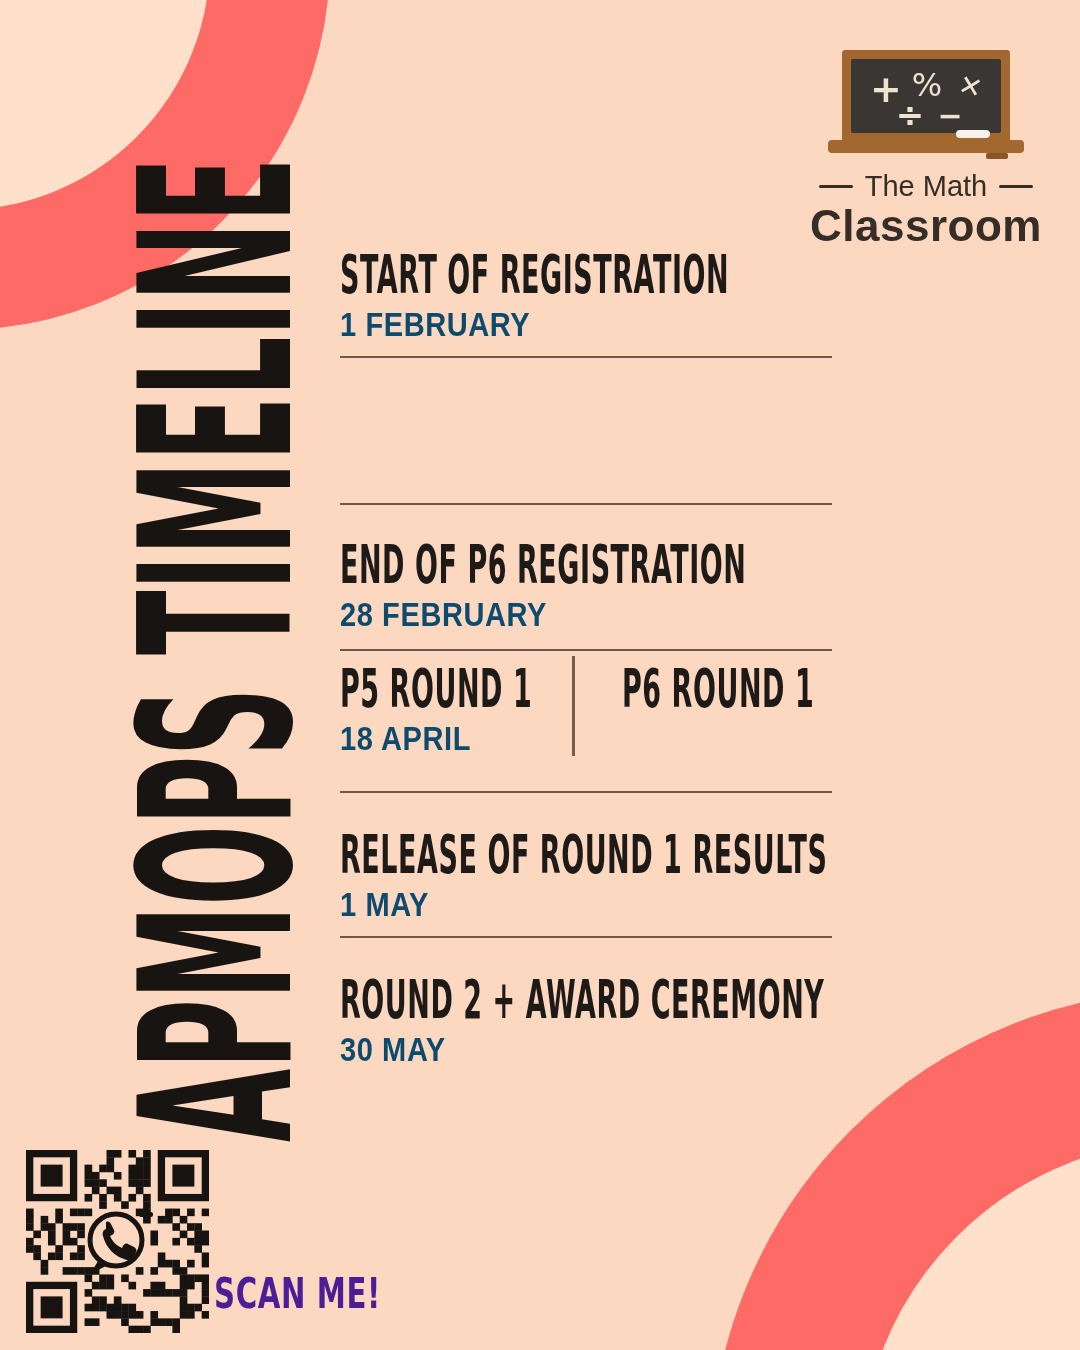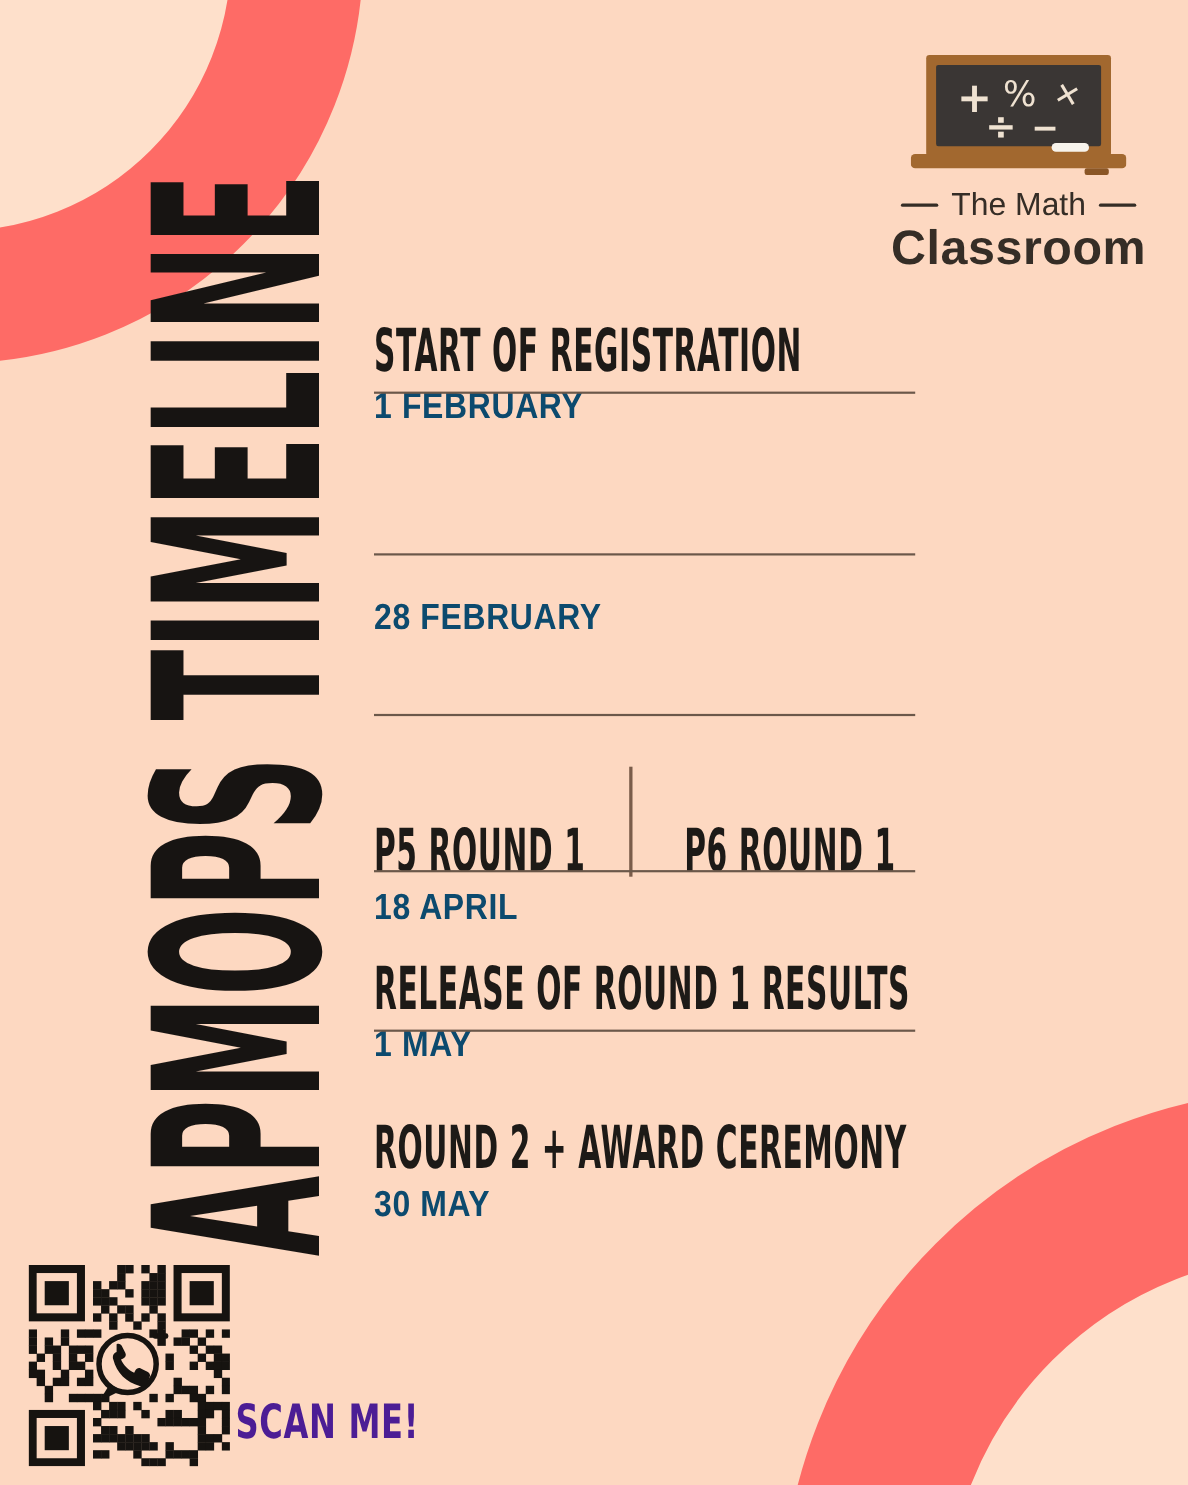--- a/index.html
+++ b/index.html
@@ -20,21 +20,21 @@
   .logo{position:absolute;left:808px;top:50px;width:236px;z-index:2;text-align:center;color:#352d26;}
   .logo svg{display:block;margin:0 auto;}
   .logo-line1{display:flex;align-items:center;justify-content:center;gap:12px;margin-top:8px;
     font-family:"Liberation Sans",sans-serif;font-size:29px;font-weight:normal;}
   .logo-dash{width:34px;height:3px;background:#352d26;border-radius:2px;}
   .logo-line2{font-family:"Liberation Sans",sans-serif;font-size:44px;font-weight:bold;margin-top:-2px;letter-spacing:0.5px;}
 
   
   .timeline{position:absolute;left:340px;top:248px;width:492px;height:810px;z-index:2;}
   .trow{position:absolute;left:0;width:492px;height:145px;}
-  .hd{font-size:54px;font-weight:bold;color:#1d1a17;line-height:1.0;white-space:nowrap;margin-top:44px;}
+  .hd{font-size:54px;font-weight:bold;color:#1d1a17;line-height:1.0;white-space:nowrap;}
   .hd .cx{display:inline-block;transform:scaleX(0.5);transform-origin:0 50%;letter-spacing:0.02em;}
   .dt{margin-top:6px;font-family:"Liberation Sans",sans-serif;font-size:33px;font-weight:bold;
     color:#0c4a6e;line-height:1.0;white-space:nowrap;}
   .dt .cx{display:inline-block;transform:scaleX(0.88);transform-origin:0 50%;letter-spacing:0.02em;}
   .sep{position:absolute;left:0;width:492px;height:2px;background:#6b584a;}
   .col2{position:absolute;left:282px;top:0;}
   .vbar{position:absolute;left:232px;top:-6px;width:3px;height:100px;background:#7a5c4a;}
 
   
   .qr-wrap{position:absolute;left:26px;top:1150px;z-index:2;}
@@ -77,25 +77,26 @@
 
     <div class="trow" style="top:0">
       <div class="hd"><span class="cx">START OF REGISTRATION</span></div>
       <div class="dt"><span class="cx">1 FEBRUARY</span></div>
     </div>
     <div class="sep" style="top:108px"></div>
 
     <div class="sep" style="top:255px"></div>
 
     <div class="trow" style="top:290px">
+      <div class="hd"><span class="cx">END OF P6 REGISTRATION</span></div>
       <div class="dt"><span class="cx">28 FEBRUARY</span></div>
     </div>
     <div class="sep" style="top:401px"></div>
 
-    <div class="trow" style="top:455px">
+    <div class="trow" style="top:414px">
       <div>
         <div class="hd"><span class="cx">P5 ROUND 1</span></div>
         <div class="dt"><span class="cx">18 APRIL</span></div>
       </div>
       <div class="vbar"></div>
       <div class="col2">
         <div class="hd"><span class="cx">P6 ROUND 1</span></div>
       </div>
     </div>
     <div class="sep" style="top:543px"></div>

